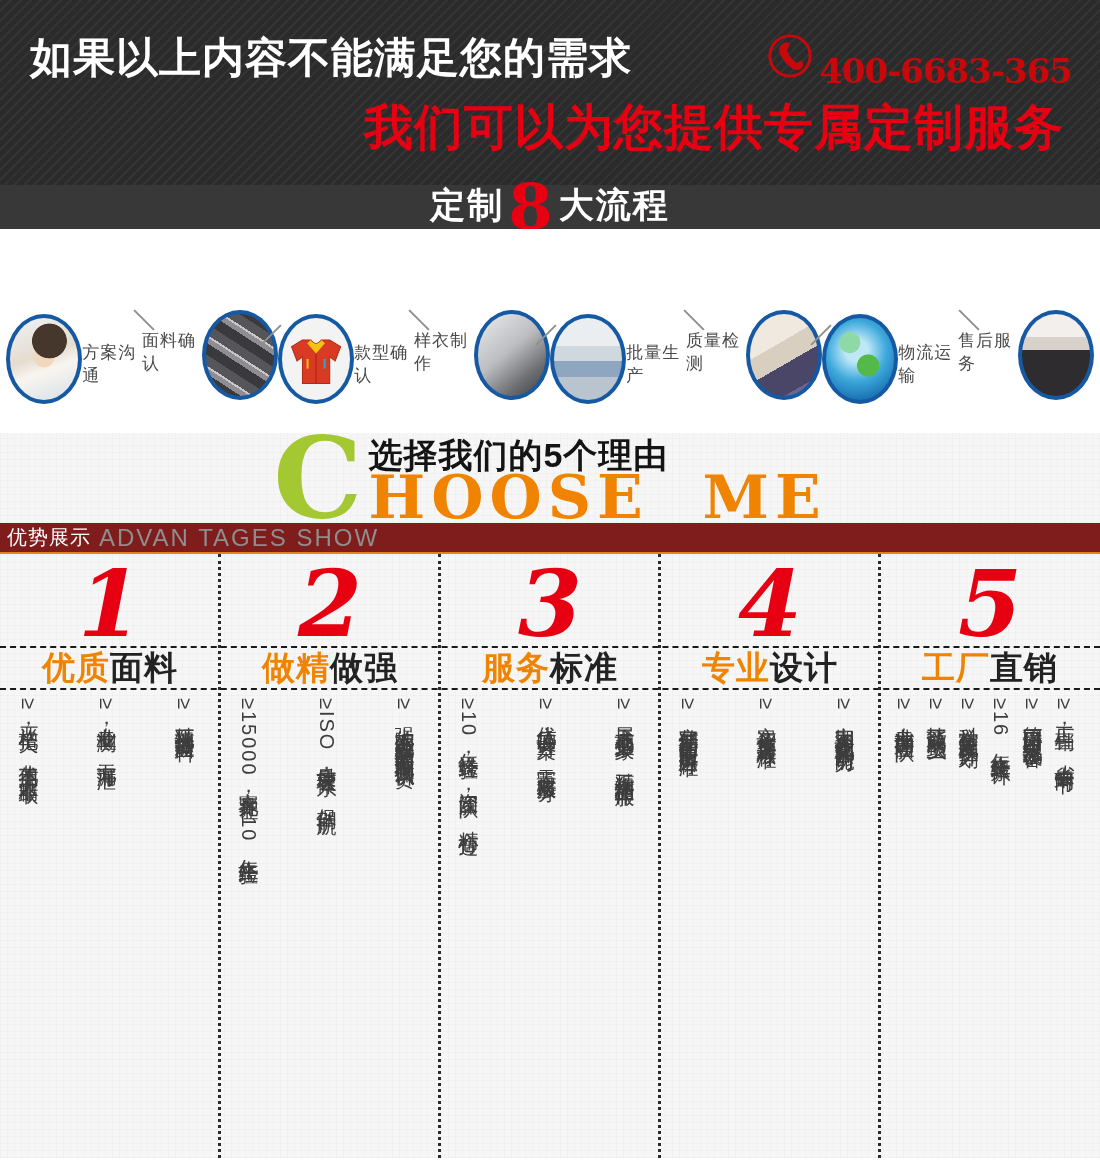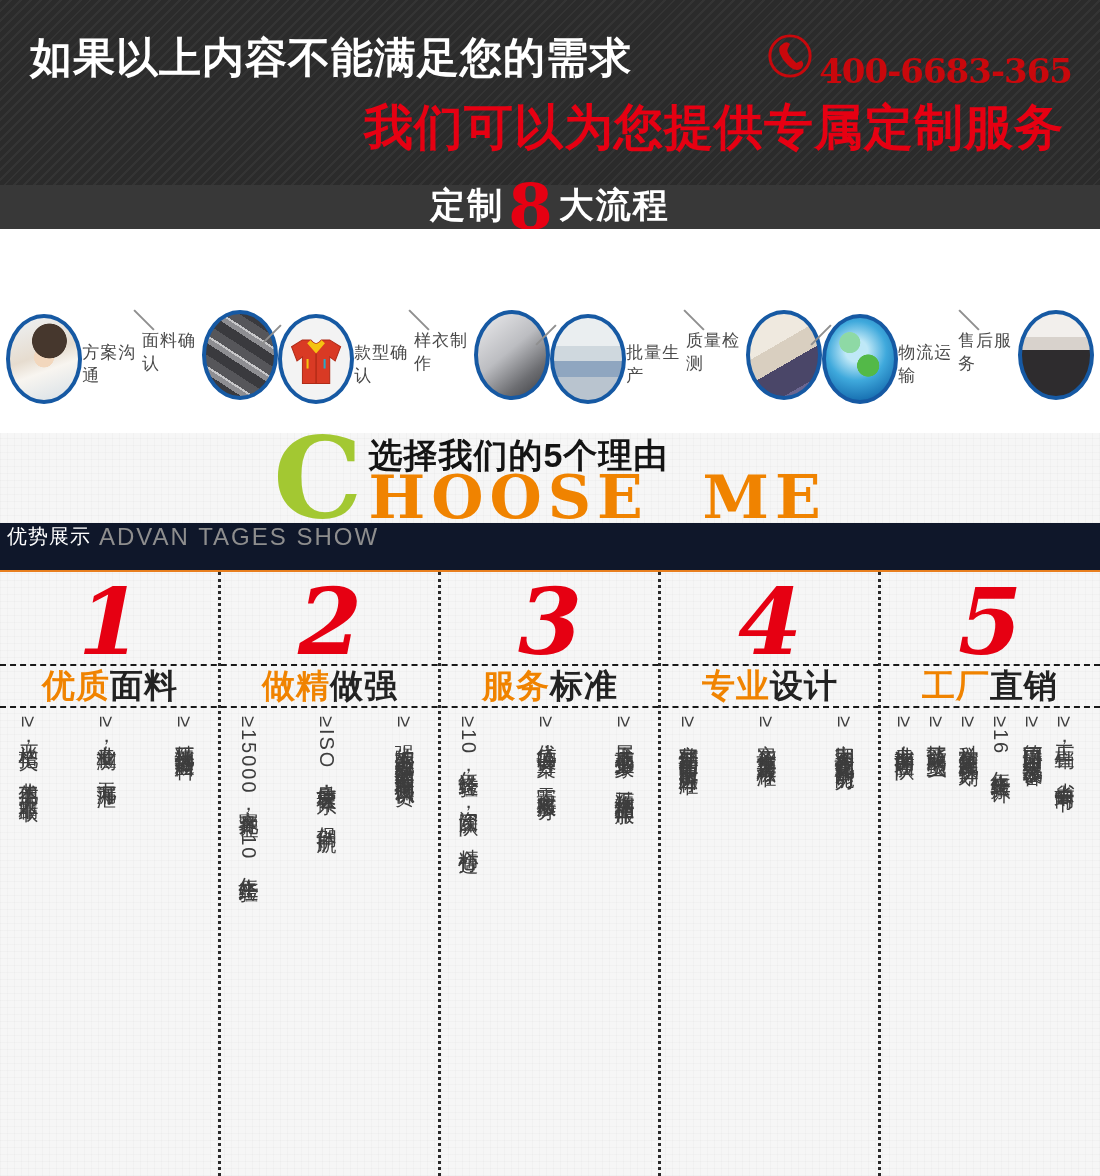--- a/index.html
+++ b/index.html
@@ -59,21 +59,21 @@
   
   .texture { background-color:#f6f6f6;
     background-image:repeating-linear-gradient(0deg, rgba(0,0,0,0.02) 0 1px, rgba(0,0,0,0) 1px 7px),
                      repeating-linear-gradient(90deg, rgba(0,0,0,0.02) 0 1px, rgba(0,0,0,0) 1px 7px); }
   .choose { height:90px; display:flex; justify-content:center; align-items:flex-start; padding-top:2px; }
   .bigC { font-family:"DejaVu Serif", serif; font-weight:bold; font-size:112px; line-height:86px; color:#a3c832; margin-right:6px; }
   .choose-cn { font-size:34px; font-weight:900; color:#141414; line-height:40px; letter-spacing:1px; }
   .choose-en { font-family:"DejaVu Serif", serif; font-weight:bold; font-size:60px; line-height:44px; color:#f08300; letter-spacing:6px; white-space:pre; }
 
   
-  .adv-bar { height:49px; background:#0f172a; border-bottom:2px solid #e87f1f; display:flex; padding-left:7px; gap:8px; }
+  .adv-bar { height:31px; background:#7f1d1d; border-bottom:2px solid #e87f1f; display:flex; align-items:center; padding-left:7px; gap:8px; }
   .adv-bar-cn { color:#fff; font-size:20px; letter-spacing:1px; }
   .adv-bar-en { color:#8e8e8e; font-size:24px; font-weight:300; letter-spacing:2px; }
 
   
   .adv { position:relative; height:604px; }
   .vline { position:absolute; top:0; height:100%; width:0; border-left:3px dotted #2a2a2a; margin-left:-2px; }
   .v1{left:20%;} .v2{left:40%;} .v3{left:60%;} .v4{left:80%;}
   .numbers-row { height:92px; display:flex; }
   .num-cell { width:20%; text-align:center; font-family:"DejaVu Serif", serif; font-style:italic; font-weight:bold;
     font-size:92px; line-height:100px; color:#e60012; }

